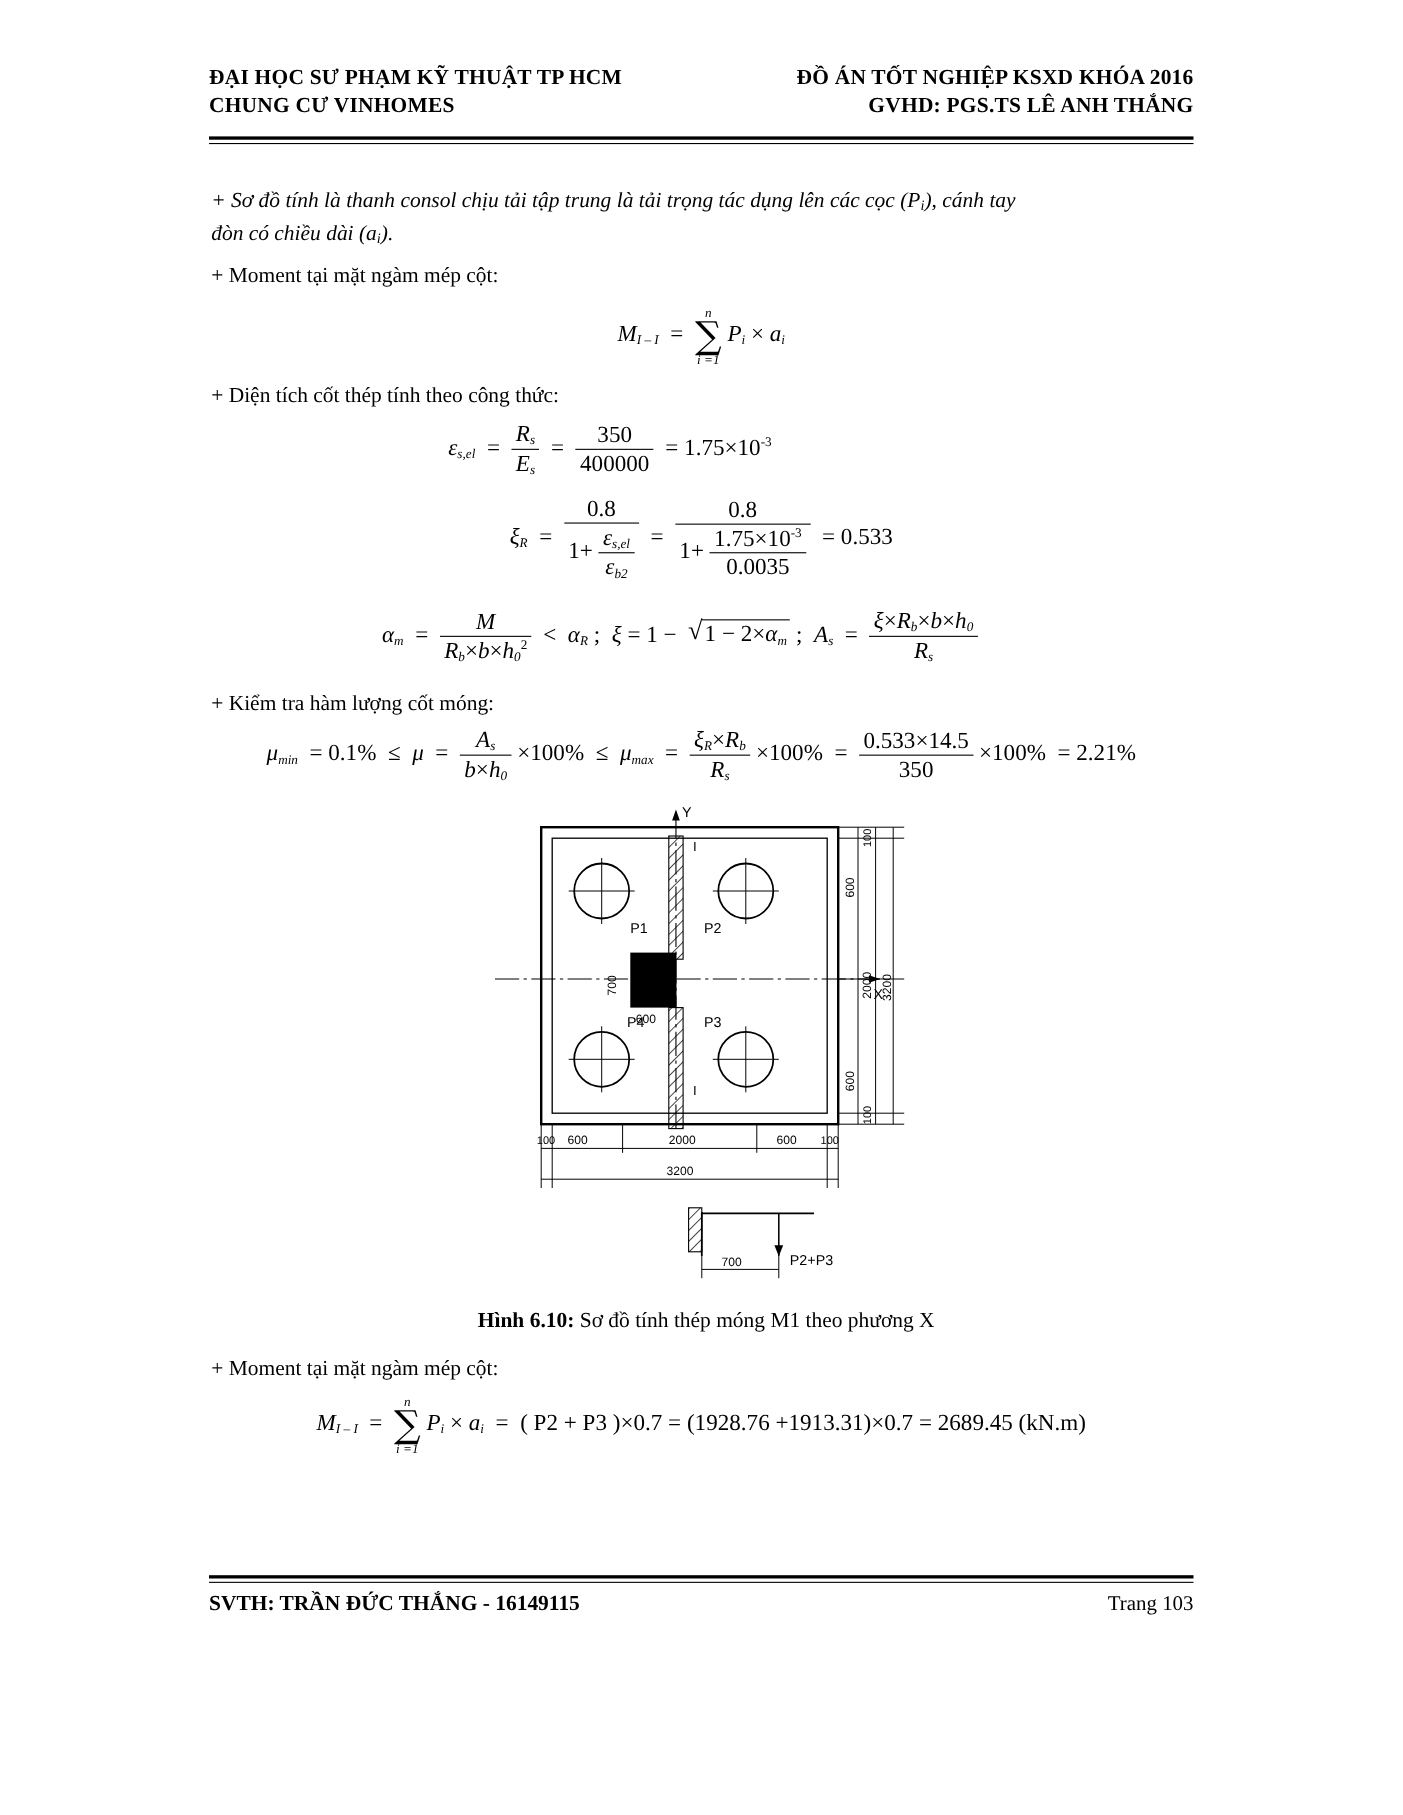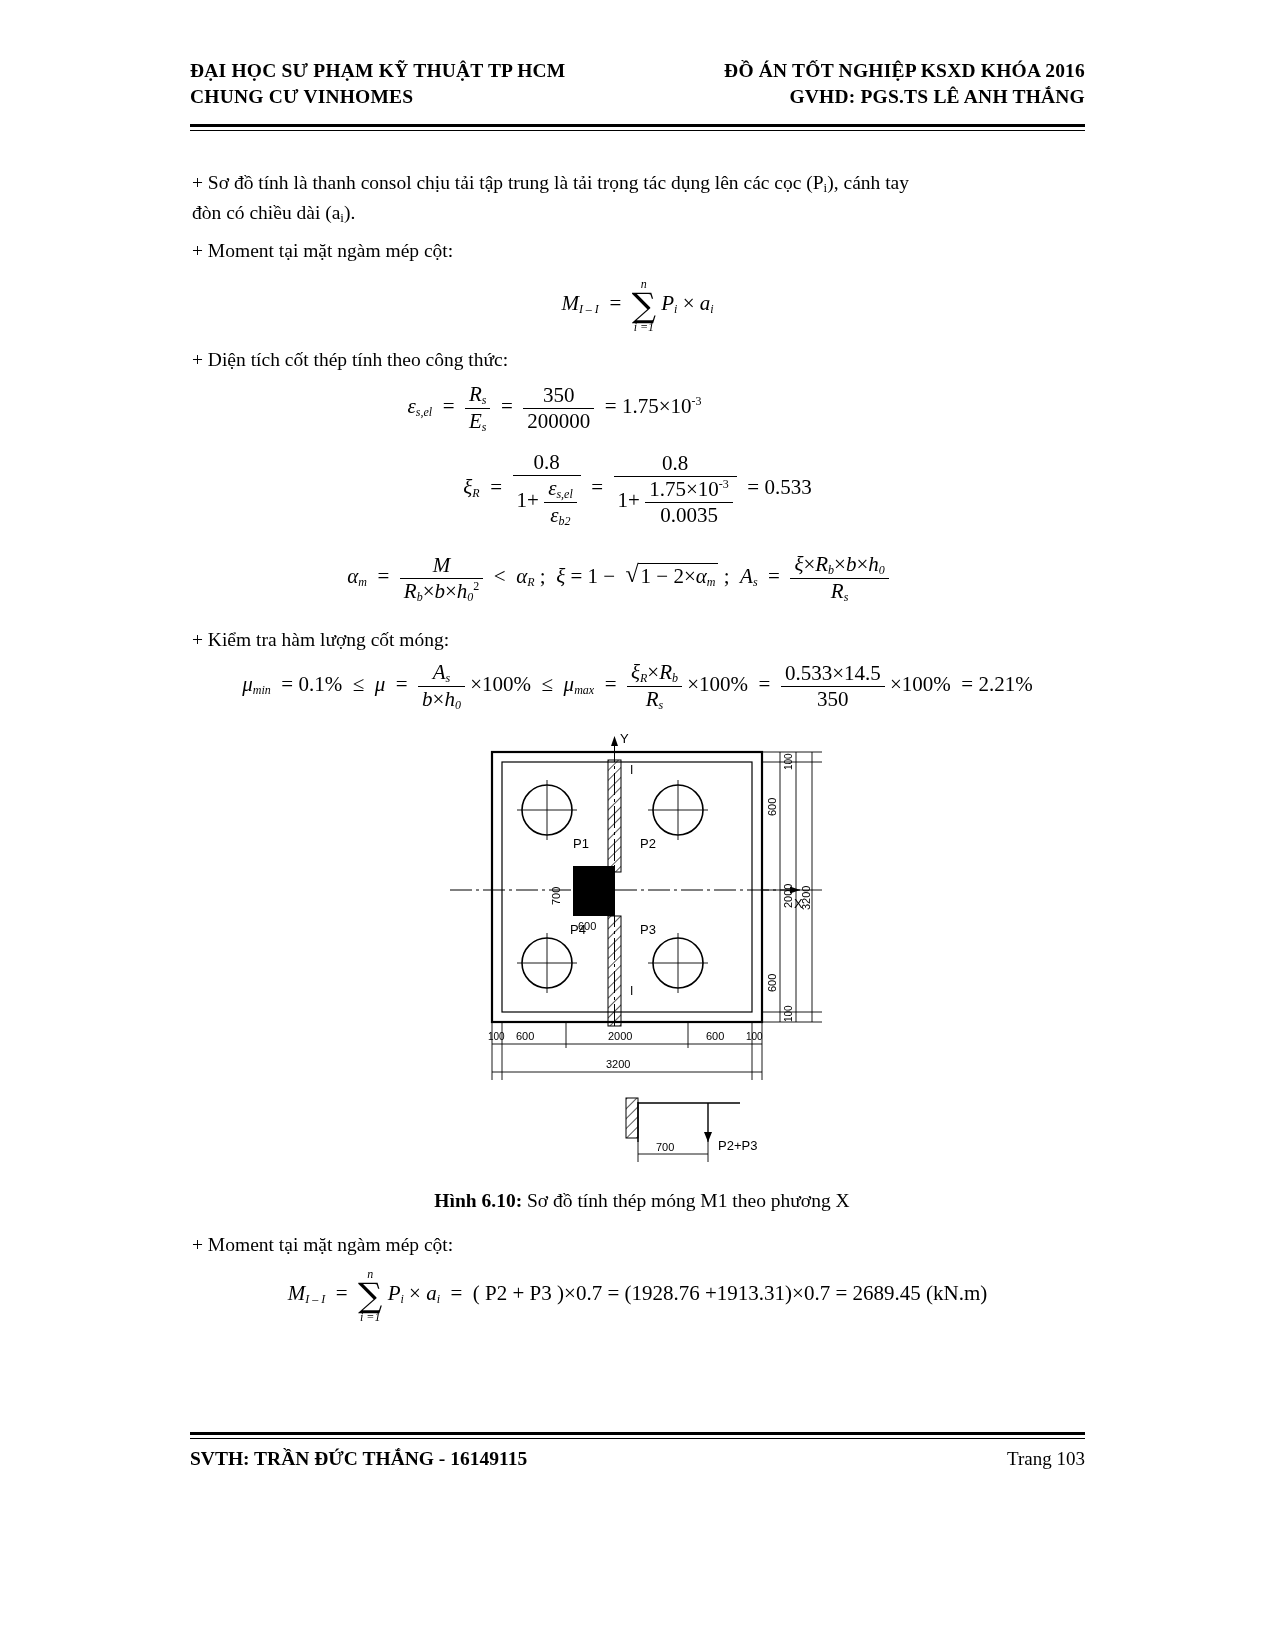--- a/index.html
+++ b/index.html
@@ -33,21 +33,21 @@
   }
   .footer {
     position:absolute; left:190px; top:1448px; width:895px;
     display:flex; justify-content:space-between;
     font-size:19.5px; font-weight:bold; font-family:"Liberation Serif", serif;
   }
   .footer .page-no { font-weight:normal; font-size:19px; }
 
   
   .body-text { position:absolute; left:192px; width:900px; font-size:19.5px; line-height:1.55; }
-  .p1 { top:168px; }
+  .p1 { top:168px;font-style:italic; }
   .p2 { top:236px; }
   .p3 { top:345px; }
   .p4 { top:625px; }
   .p5 { top:1230px; }
   .p6 { top:1355px; }
   sub.s { font-size:13px; vertical-align:-3px; }
 
   
   .math { position:absolute; font-family:"Liberation Serif", serif; font-style:italic; }
   .frac { display:inline-block; text-align:center; vertical-align:middle; }
@@ -123,21 +123,21 @@
   <div class="math m2">
     <span>ε</span><span class="sb">s,el</span>
     <span class="upr">&nbsp;=&nbsp;</span>
     <span class="frac">
       <span class="num"><span>R</span><span class="sb">s</span></span>
       <span class="den"><span>E</span><span class="sb">s</span></span>
     </span>
     <span class="upr">&nbsp;=&nbsp;</span>
     <span class="frac upr">
       <span class="num">350</span>
-      <span class="den">200000</span>
+      <span class="den">400000</span>
     </span>
     <span class="upr">&nbsp;</span><span class="upr">= 1.75×10</span><span class="sup">-3</span>
   </div>
 
   <div class="math m3">
     <span>ξ</span><span class="sb">R</span>
     <span class="upr">&nbsp;=&nbsp;</span>
     <span class="frac">
       <span class="num upr">0.8</span>
       <span class="den">

